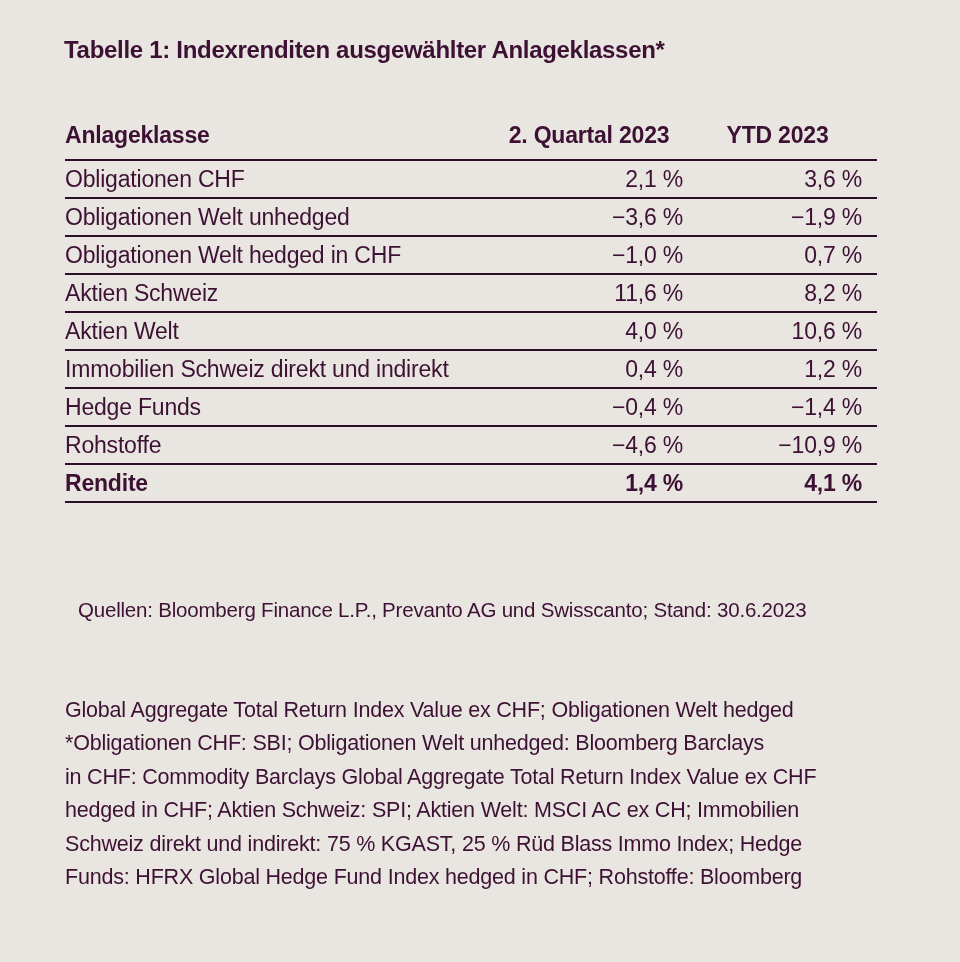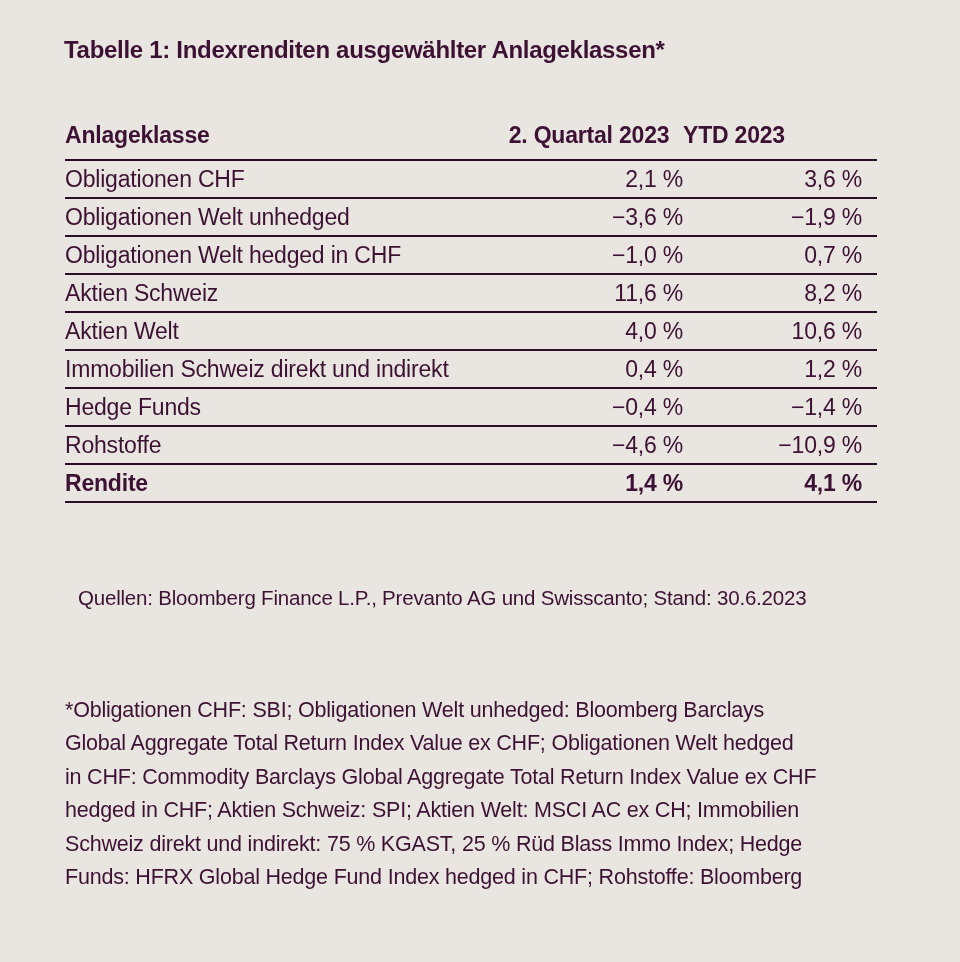--- a/index.html
+++ b/index.html
@@ -42,34 +42,34 @@
   .returns-table th {
     height: 44px;
     vertical-align: bottom;
     padding-bottom: 10px;
     border-bottom: 2px solid var(--rule);
     font-weight: bold;
     font-size: 23px;
   }
   .returns-table th.c1 { text-align: left; }
   .returns-table th.c2 { text-align: center; }
-  .returns-table th.c3 { text-align: left; padding-right: 5px; }
+  .returns-table th.c3 { text-align: center; padding-right: 5px; }
   .returns-table td {
     height: 38px;
     border-bottom: 2px solid var(--rule);
     vertical-align: middle;
   }
   .returns-table td.c1 { text-align: left; }
   .returns-table td.c2 { text-align: right; }
   .returns-table td.c3 { text-align: right; padding-right: 15px; }
   .returns-table tr.total-row td { font-weight: bold; }
   .source {
     position: absolute;
     left: 78px;
-    top: 586px;
+    top: 598px;
     font-size: 20.5px;
     letter-spacing: -0.2px;
   }
   .footnote {
     position: absolute;
     left: 65px;
     top: 694px;
     width: 816px;
     font-size: 21.5px;
     letter-spacing: -0.2px;
@@ -144,21 +144,21 @@
         <td class="c1">Rendite</td>
         <td class="c2">1,4 %</td>
         <td class="c3">4,1 %</td>
       </tr>
     </tbody>
   </table>
 
   <p class="source">Quellen: Bloomberg Finance L.P., Prevanto AG und Swisscanto; Stand: 30.6.2023</p>
 
   <div class="footnote">
+    <div class="fn-line">Global Aggregate Total Return Index Value ex CHF; Obligationen Welt hedged</div>
     <div class="fn-line">*Obligationen CHF: SBI; Obligationen Welt unhedged: Bloomberg Barclays</div>
-    <div class="fn-line">Global Aggregate Total Return Index Value ex CHF; Obligationen Welt hedged</div>
     <div class="fn-line">in CHF: Commodity Barclays Global Aggregate Total Return Index Value ex CHF</div>
     <div class="fn-line">hedged in CHF; Aktien Schweiz: SPI; Aktien Welt: MSCI AC ex CH; Immobilien</div>
     <div class="fn-line">Schweiz direkt und indirekt: 75 % KGAST, 25 % Rüd Blass Immo Index; Hedge</div>
     <div class="fn-line">Funds: HFRX Global Hedge Fund Index hedged in CHF; Rohstoffe: Bloomberg</div>
   </div>
 
 </div>
 
 </body></html>

